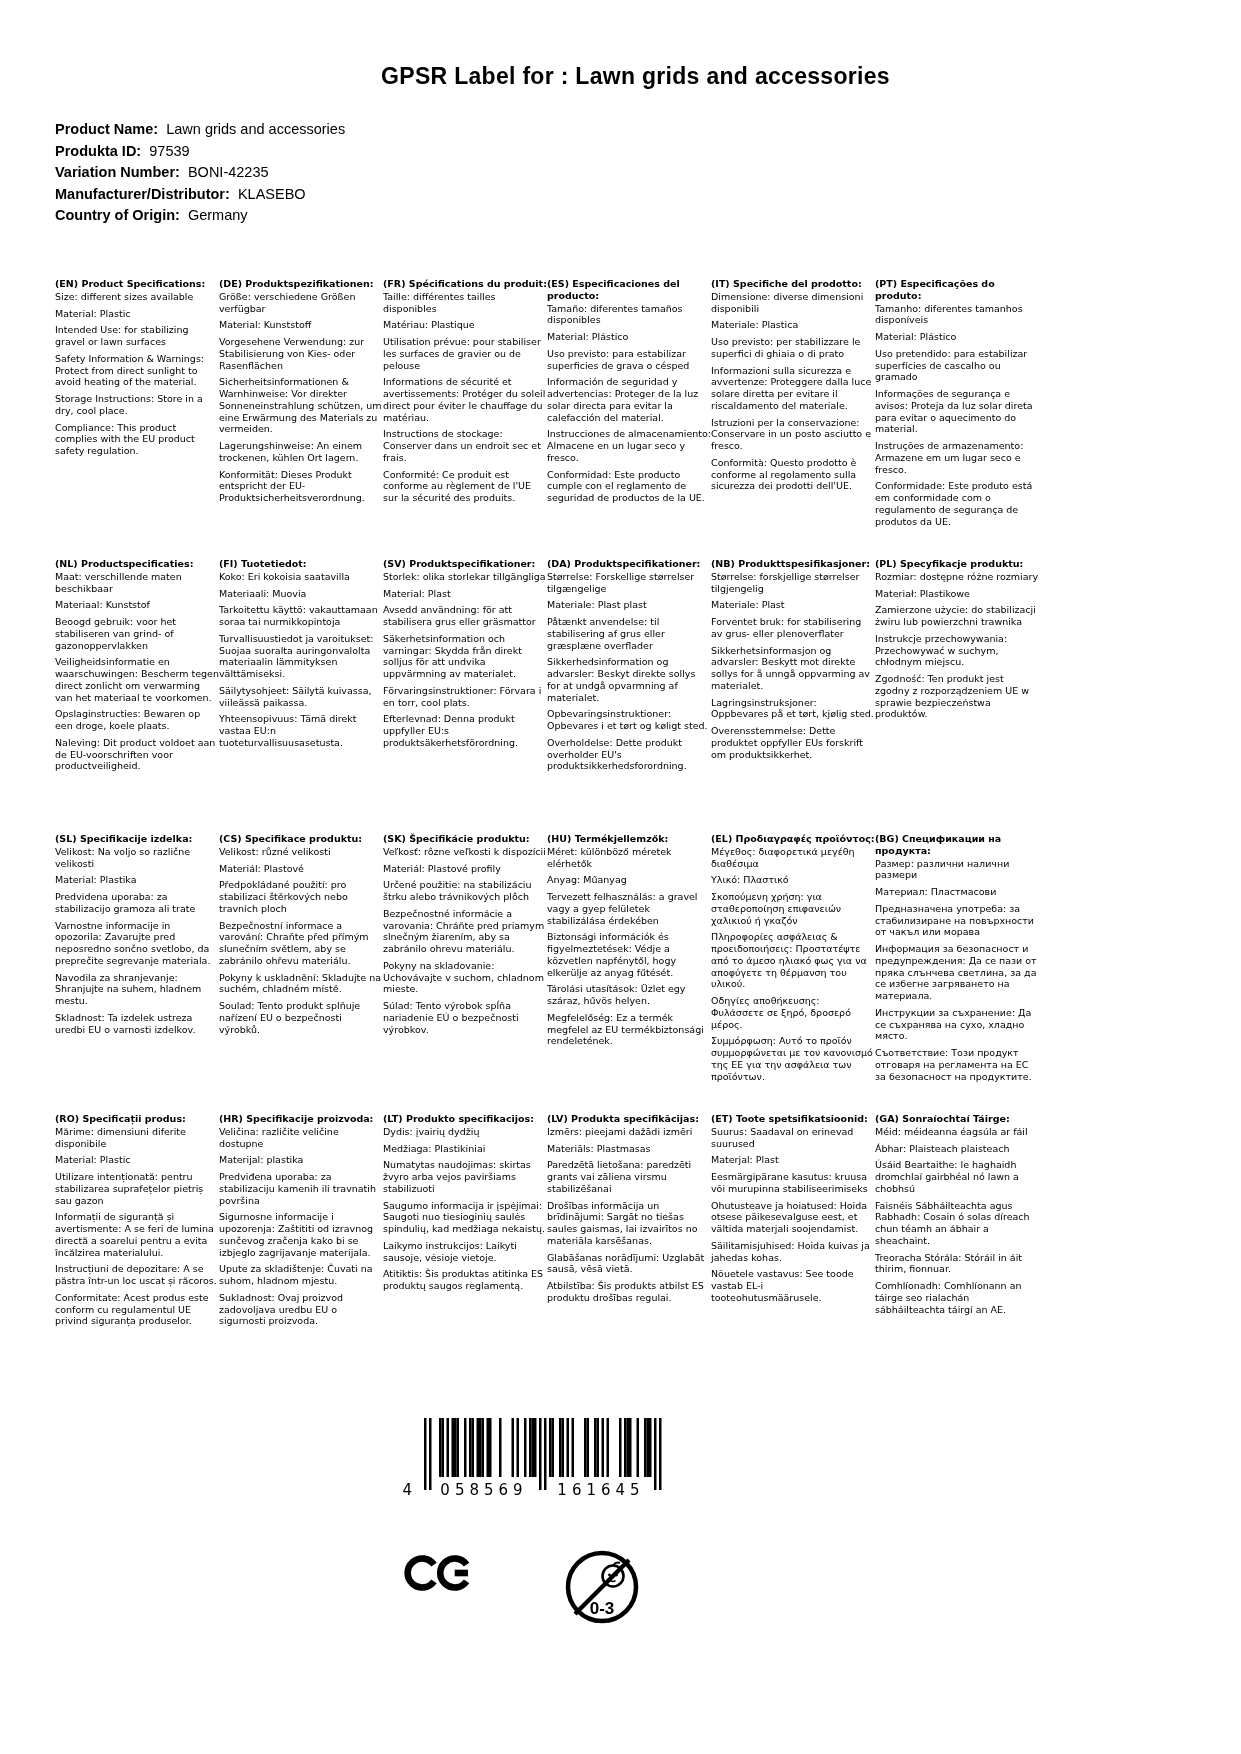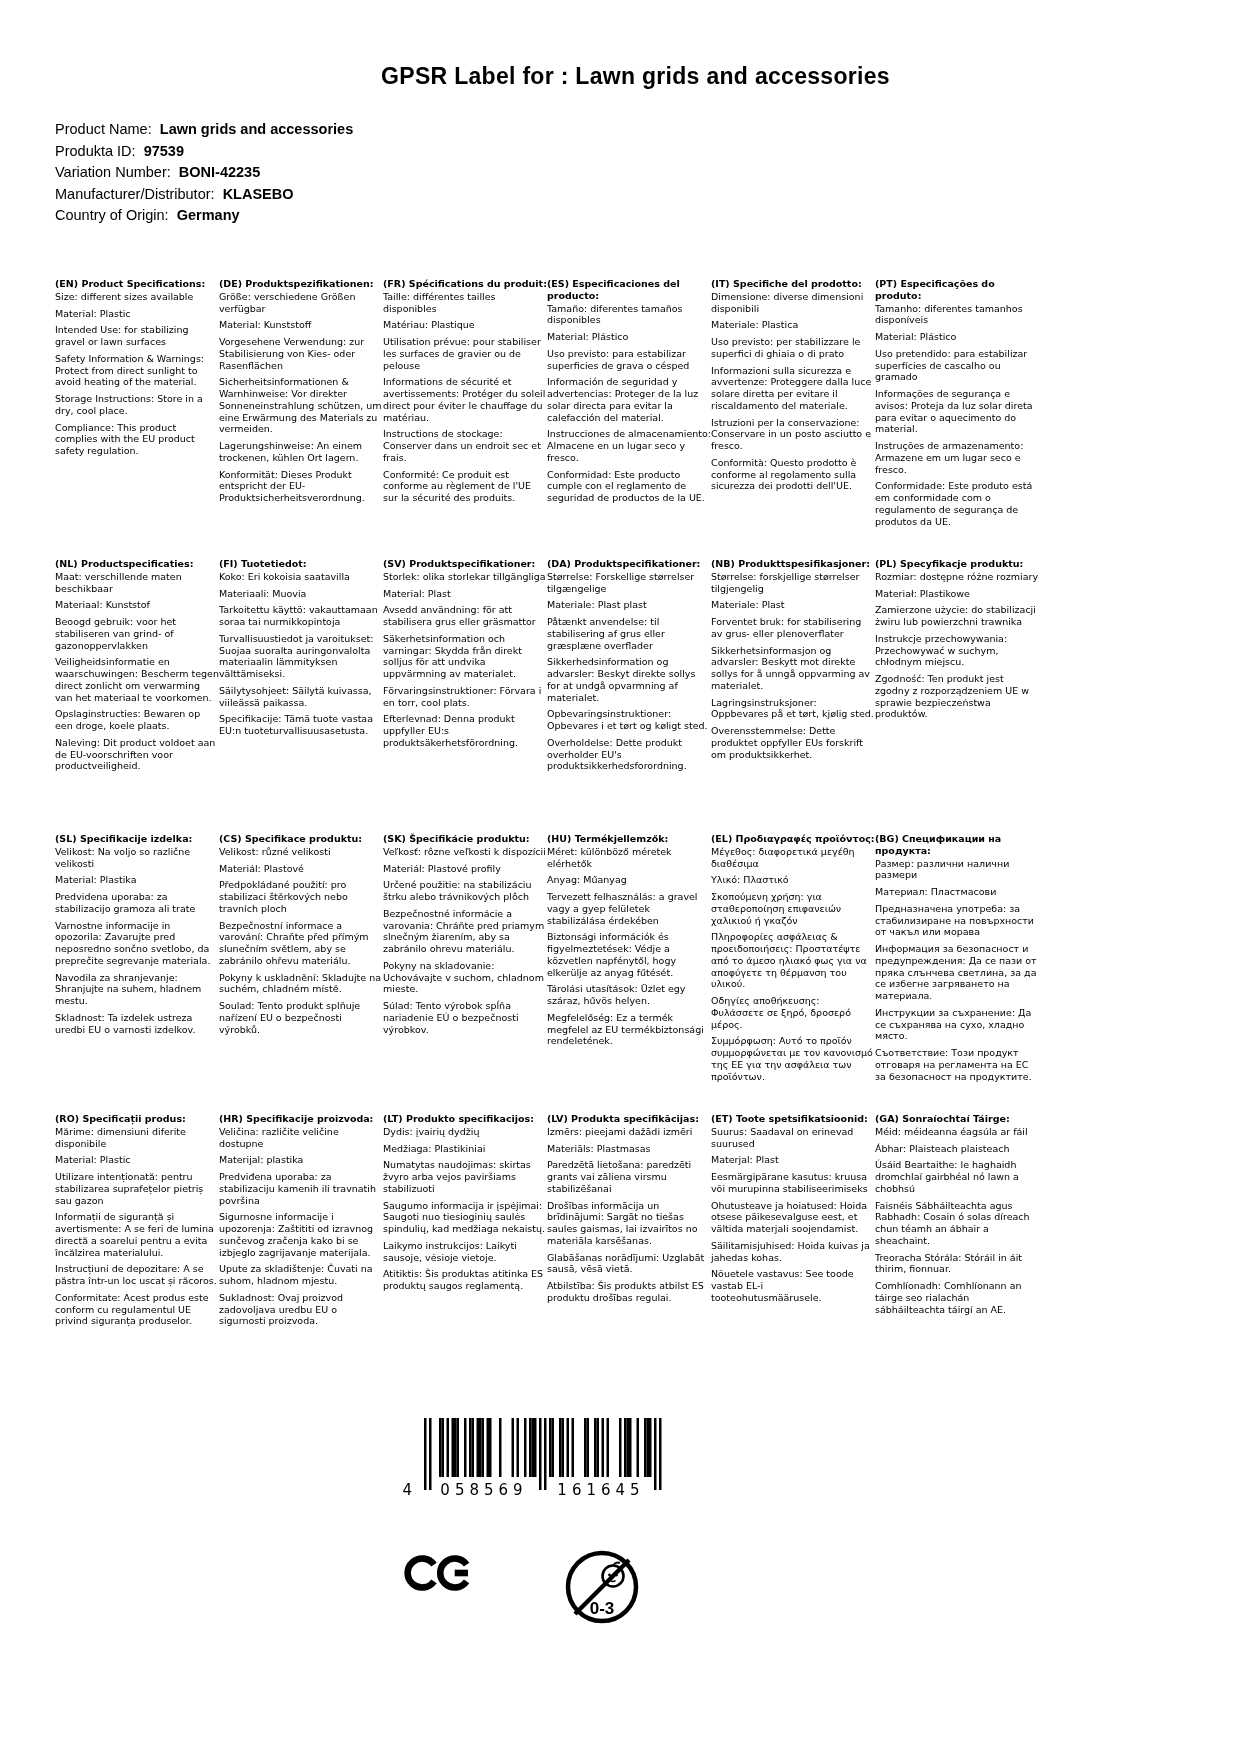--- a/index.html
+++ b/index.html
@@ -25,22 +25,22 @@
     letter-spacing: 0.3px;
   }
   .product-info {
     position: absolute;
     left: 55px;
     top: 119px;
     font-family: "Liberation Sans", sans-serif;
     font-size: 14.5px;
     line-height: 21.5px;
   }
-  .pf-label { font-weight: normal; }
-  .pf-value { font-weight: bold; }
+  .pf-label { font-weight: bold; }
+  .pf-value { font-weight: normal; }
   .specs-grid {
     position: absolute;
     left: 55px;
     top: 278px;
     display: grid;
     grid-template-columns: repeat(6, 164px);
     grid-template-rows: 280px 275px 280px auto;
   }
   .spec { font-size: 9.5px; line-height: 1.24; }
   .spec-h { font-weight: bold; margin: 0 0 1px 0; }
@@ -128,21 +128,21 @@
         <p>Opslaginstructies: Bewaren op een droge, koele plaats.</p>
         <p>Naleving: Dit product voldoet aan de EU-voorschriften voor productveiligheid.</p>
       </div>
       <div class="spec">
         <div class="spec-h">(FI) Tuotetiedot:</div>
         <p>Koko: Eri kokoisia saatavilla</p>
         <p>Materiaali: Muovia</p>
         <p>Tarkoitettu käyttö: vakauttamaan soraa tai nurmikkopintoja</p>
         <p>Turvallisuustiedot ja varoitukset: Suojaa suoralta auringonvalolta materiaalin lämmityksen välttämiseksi.</p>
         <p>Säilytysohjeet: Säilytä kuivassa, viileässä paikassa.</p>
-        <p>Specifikacije: Tämä tuote vastaa EU:n tuoteturvallisuusasetusta.</p>
+        <p>Yhteensopivuus: Tämä direkt vastaa EU:n tuoteturvallisuusasetusta.</p>
       </div>
       <div class="spec">
         <div class="spec-h">(SV) Produktspecifikationer:</div>
         <p>Storlek: olika storlekar tillgängliga</p>
         <p>Material: Plast</p>
         <p>Avsedd användning: för att stabilisera grus eller gräsmattor</p>
         <p>Säkerhetsinformation och varningar: Skydda från direkt solljus för att undvika uppvärmning av materialet.</p>
         <p>Förvaringsinstruktioner: Förvara i en torr, cool plats.</p>
         <p>Efterlevnad: Denna produkt uppfyller EU:s produktsäkerhetsförordning.</p>
       </div>

